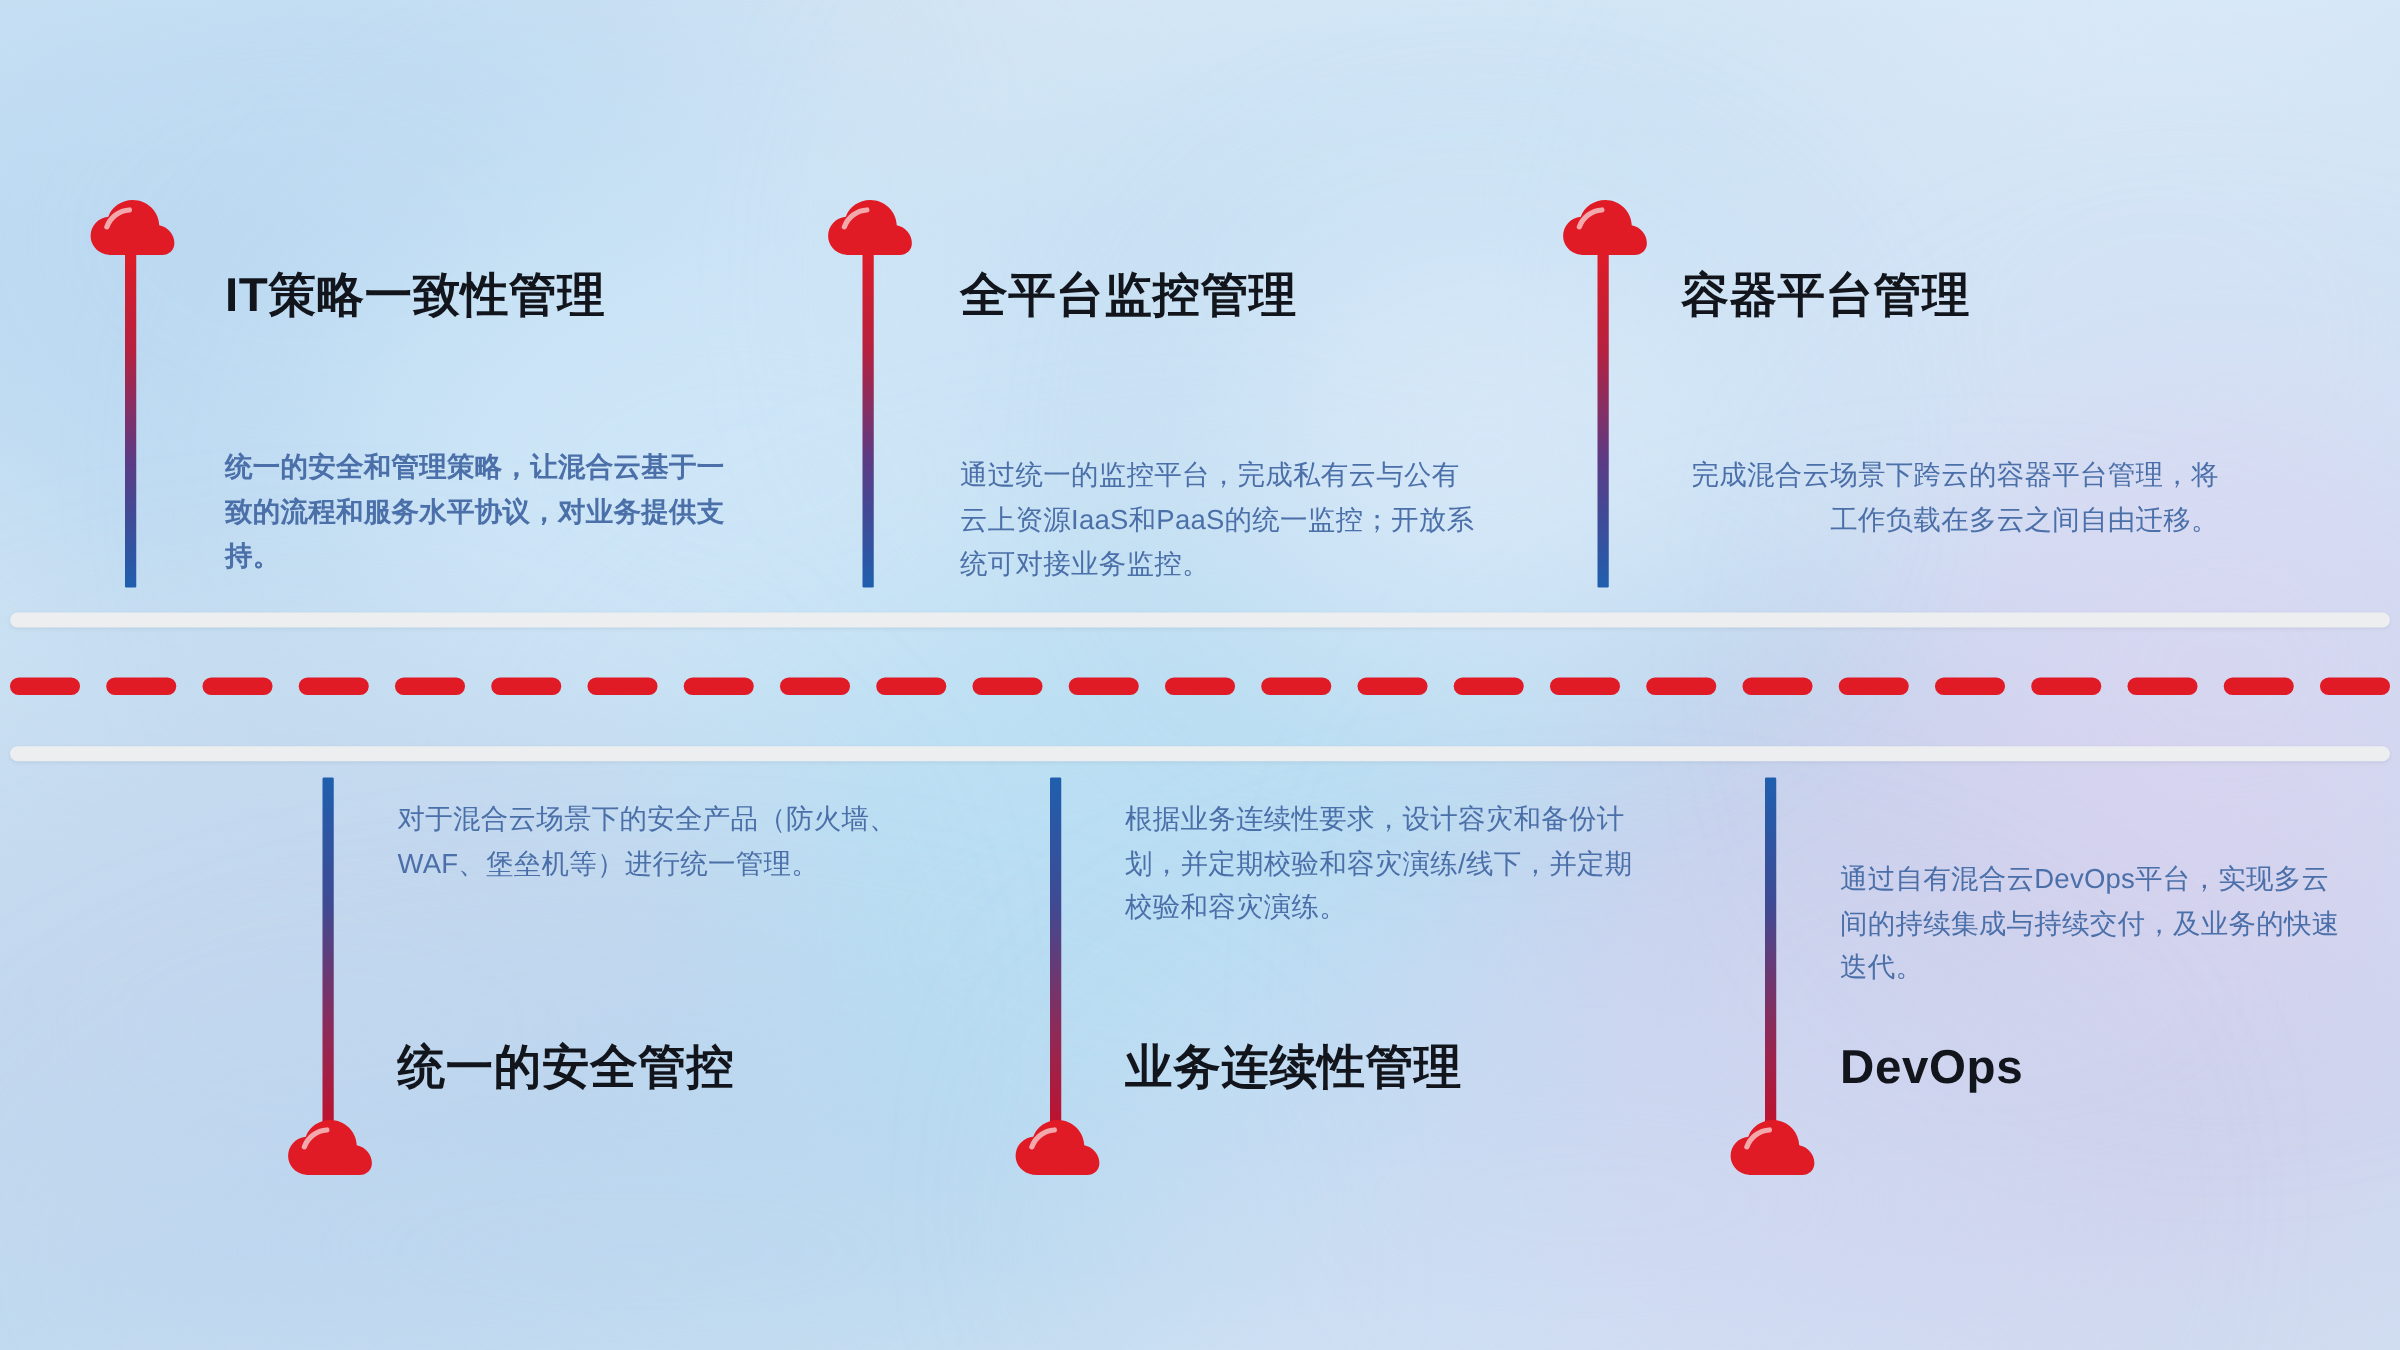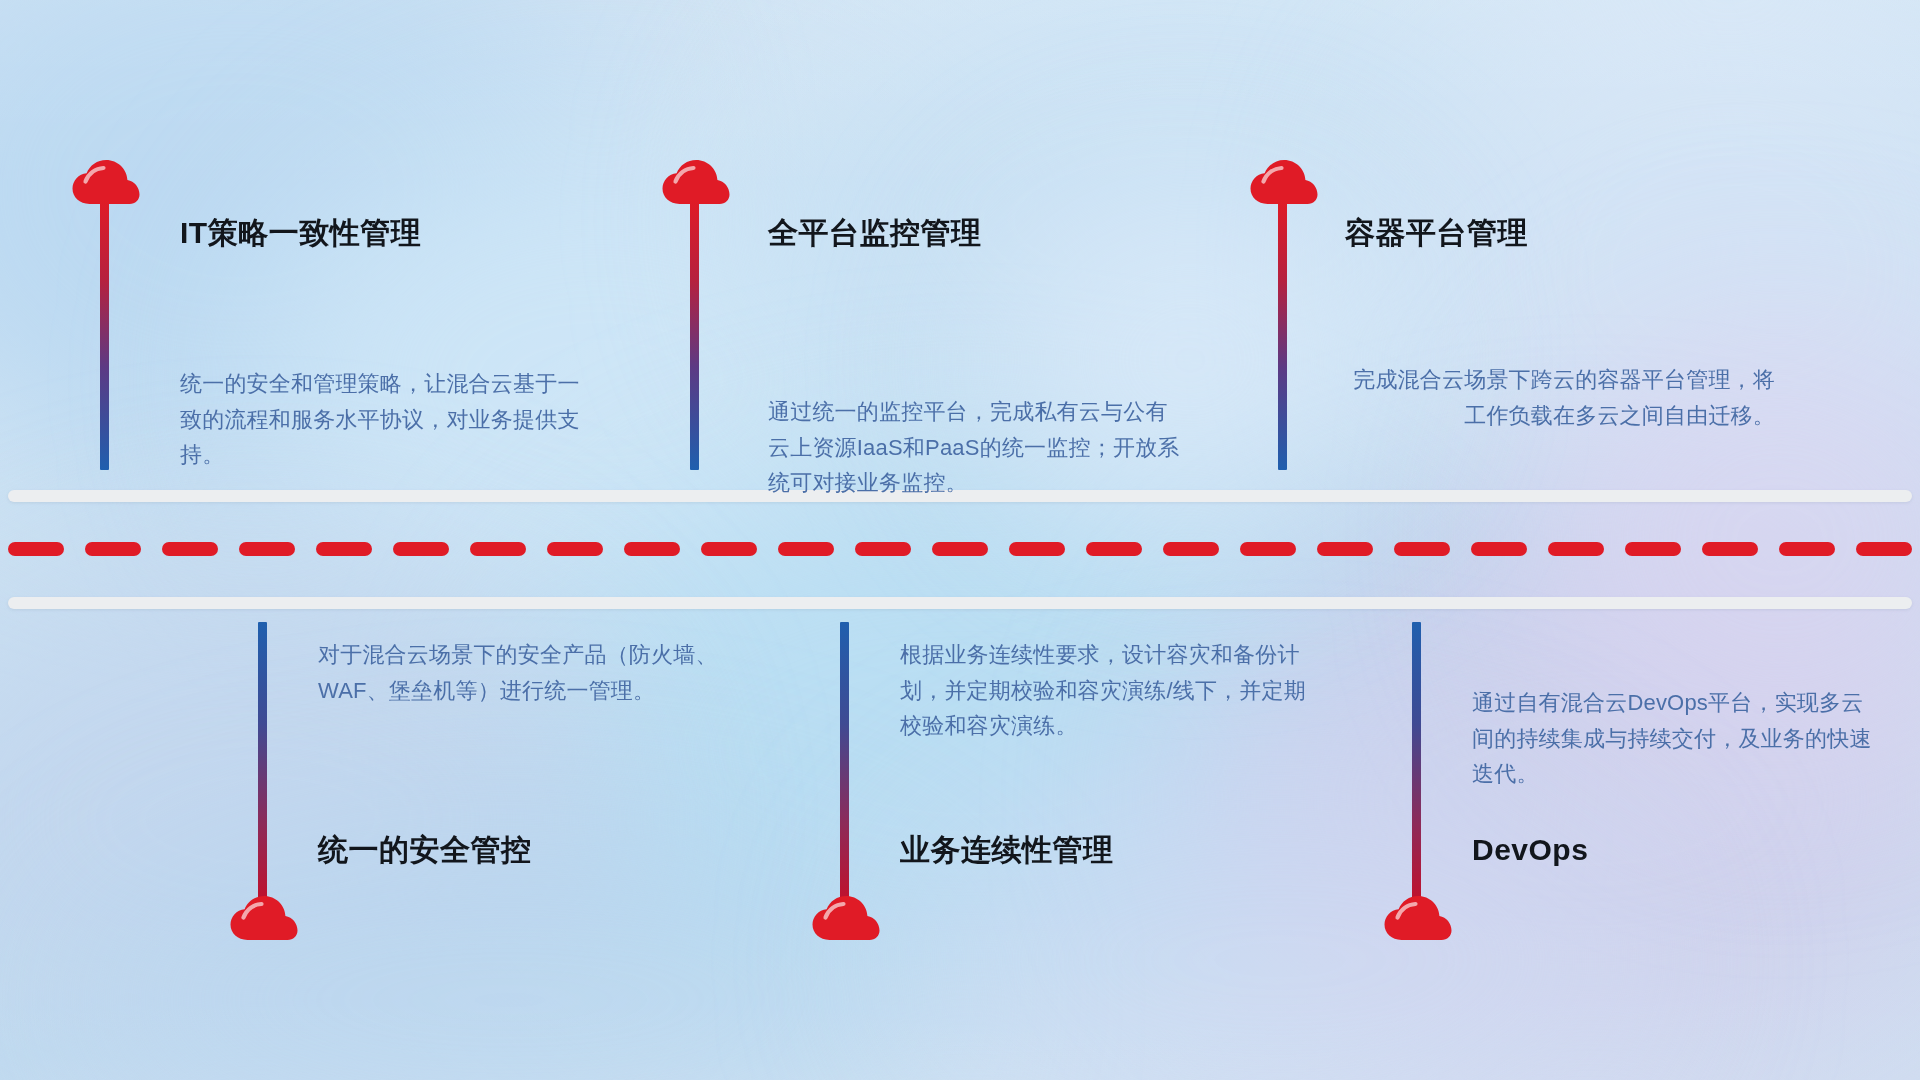--- a/index.html
+++ b/index.html
@@ -94,21 +94,21 @@
   .pin-bottom .pin-cloud { bottom: 0; }
   .pin-bottom .pin-stem {
     bottom: 38px;
     background: linear-gradient(to bottom, #1f5fae 0%, #3f4a93 36%, #8e2a58 72%, #c2102b 100%);
   }
 
   
   .item-title {
     position: absolute;
     color: #12161c;
-    font-size: 30px;
+    font-size: 38px;
     font-weight: 700;
     letter-spacing: 0.5px;
     white-space: nowrap;
     line-height: 1.2;
   }
   .item-body {
     position: absolute;
     color: #4b6fa8;
     font-size: 22px;
     line-height: 1.62;
@@ -168,33 +168,33 @@
 <div class="pin pin-top" style="left:100px; top:160px; height:310px;">
   <span class="pin-cloud">
     <svg viewBox="0 0 68 46" width="68" height="46" aria-hidden="true">
       <path d="M17.5 44 C7.6 44 0.5 37.2 0.5 28.6 C0.5 20.6 6.6 14.1 14.6 13.3 C17.6 5.4 25.3 0 34.2 0 C45.6 0 54.9 8.9 55.4 20.1 C62.5 21.5 67.5 27.5 67.5 34.6 C67.5 40.1 63.2 44 57.6 44 Z" fill="#e01b26"></path>
       <path d="M13.5 21.5 C16.5 13.5 23.5 8.5 31.5 8.0" stroke="#ffffff" stroke-opacity="0.62" stroke-width="4.2" stroke-linecap="round" fill="none"></path>
     </svg>
   </span>
   <span class="pin-stem" style="height:270px;"></span>
 </div>
 <div class="item-title" style="left:180px; top:215px;">IT策略一致性管理</div>
-<div class="item-body" style="left:180px; top:366px; width:420px;">统一的安全和管理策略，让混合云基于一致的流程和服务水平协议，对业务提供支持。</div>
+<div class="item-body" style="left:180px; top:356px; width:420px;font-weight:bold;">统一的安全和管理策略，让混合云基于一致的流程和服务水平协议，对业务提供支持。</div>
 
 <div class="pin pin-top" style="left:690px; top:160px; height:310px;">
   <span class="pin-cloud">
     <svg viewBox="0 0 68 46" width="68" height="46" aria-hidden="true">
       <path d="M17.5 44 C7.6 44 0.5 37.2 0.5 28.6 C0.5 20.6 6.6 14.1 14.6 13.3 C17.6 5.4 25.3 0 34.2 0 C45.6 0 54.9 8.9 55.4 20.1 C62.5 21.5 67.5 27.5 67.5 34.6 C67.5 40.1 63.2 44 57.6 44 Z" fill="#e01b26"></path>
       <path d="M13.5 21.5 C16.5 13.5 23.5 8.5 31.5 8.0" stroke="#ffffff" stroke-opacity="0.62" stroke-width="4.2" stroke-linecap="round" fill="none"></path>
     </svg>
   </span>
   <span class="pin-stem" style="height:270px;"></span>
 </div>
 <div class="item-title" style="left:768px; top:215px;">全平台监控管理</div>
-<div class="item-body" style="left:768px; top:362px; width:420px;margin-top:32px;">通过统一的监控平台，完成私有云与公有云上资源IaaS和PaaS的统一监控；开放系统可对接业务监控。</div>
+<div class="item-body" style="left:768px; top:362px; width:420px;">通过统一的监控平台，完成私有云与公有云上资源IaaS和PaaS的统一监控；开放系统可对接业务监控。</div>
 
 <div class="pin pin-top" style="left:1278px; top:160px; height:310px;">
   <span class="pin-cloud">
     <svg viewBox="0 0 68 46" width="68" height="46" aria-hidden="true">
       <path d="M17.5 44 C7.6 44 0.5 37.2 0.5 28.6 C0.5 20.6 6.6 14.1 14.6 13.3 C17.6 5.4 25.3 0 34.2 0 C45.6 0 54.9 8.9 55.4 20.1 C62.5 21.5 67.5 27.5 67.5 34.6 C67.5 40.1 63.2 44 57.6 44 Z" fill="#e01b26"></path>
       <path d="M13.5 21.5 C16.5 13.5 23.5 8.5 31.5 8.0" stroke="#ffffff" stroke-opacity="0.62" stroke-width="4.2" stroke-linecap="round" fill="none"></path>
     </svg>
   </span>
   <span class="pin-stem" style="height:270px;"></span>
 </div>

